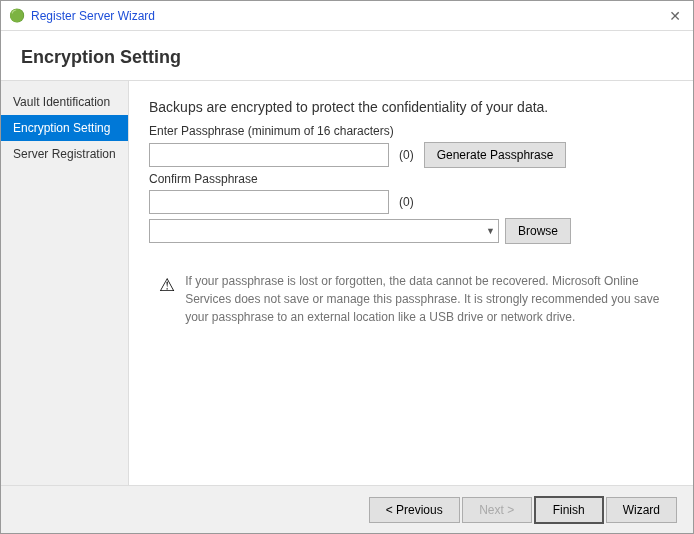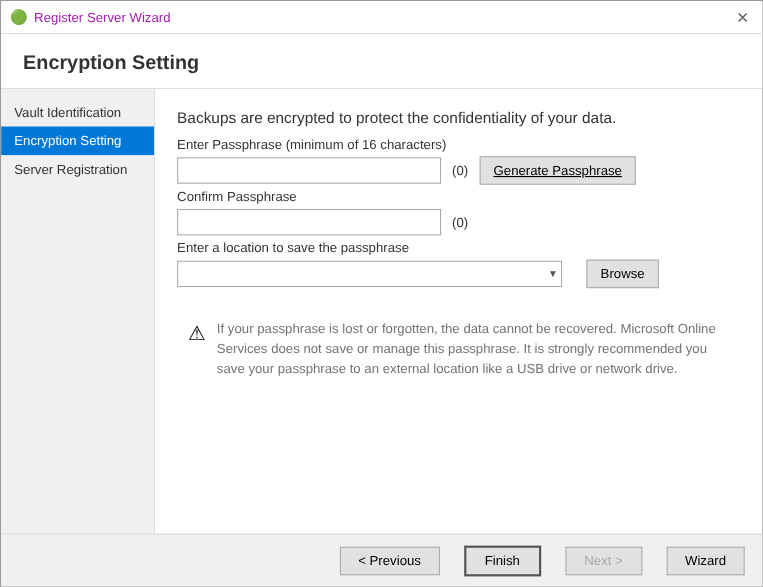--- a/index.html
+++ b/index.html
@@ -34,21 +34,21 @@
       display: flex;
       align-items: center;
       gap: 6px;
     }
     .title-bar-icon {
       width: 16px;
       height: 16px;
     }
     .title-bar-text {
       font-size: 12px;
-      color: #a21caf;
+      color: #1d4ed8;
     }
     .title-bar-close {
       font-size: 14px;
       color: #666;
       cursor: pointer;
       padding: 0 4px;
       line-height: 1;
       background: none;
       border: none;
     }
@@ -61,21 +61,21 @@
       font-size: 18px;
       font-weight: 600;
       color: #333;
     }
     .dialog-body {
       display: flex;
       flex: 1;
       overflow: hidden;
     }
     .sidebar {
-      width: 140px;
+      width: 128px;
       background: #f0f0f0;
       border-right: 1px solid #ddd;
       padding: 8px 0;
     }
     .sidebar-item {
       padding: 6px 12px;
       font-size: 12px;
       color: #333;
       cursor: pointer;
     }
@@ -122,26 +122,25 @@
       font-size: 12px;
       color: #333;
     }
     .btn-generate {
       padding: 4px 12px;
       background: #e1e1e1;
       border: 1px solid #adadad;
       font-size: 12px;
       cursor: pointer;
       height: 26px;
-      text-decoration: underline;
     }
     .location-row {
       display: flex;
       align-items: center;
-      gap: 22px;
+      gap: 6px;
       margin-top: 4px;
     }
     .location-select {
       width: 350px;
       height: 24px;
       border: 1px solid #aaa;
       background: #fff;
       padding: 2px 4px;
       font-size: 12px;
       outline: none;
@@ -190,21 +189,21 @@
       color: #737373;
       line-height: 1.5;
     }
     .dialog-footer {
       background: #f0f0f0;
       border-top: 1px solid #ddd;
       padding: 8px 16px;
       display: flex;
       justify-content: flex-end;
       align-items: center;
-      gap: 22px;
+      gap: 2px;
       height: 48px;
     }
     .btn-footer {
       padding: 5px 16px;
       font-size: 12px;
       cursor: pointer;
       border: 1px solid #adadad;
       background: #e1e1e1;
       min-width: 70px;
     }
@@ -256,37 +255,36 @@
 
       <div class="form-group">
         <label class="form-label">Confirm Passphrase</label>
         <div class="input-row">
           <input type="password" class="text-input" style="">
           <span class="char-count">(0)</span>
         </div>
       </div>
 
       <div class="form-group">
-        <label class="form-label">Enter a location to save the passphrase</label>
         <div class="location-row">
           <div class="select-wrapper">
             <select class="location-select">
               <option value=""></option>
             </select>
           </div>
           <button class="btn-browse">Browse</button>
         </div>
       </div>
 
       <div class="warning-box">
         <span class="warning-icon">⚠</span>
         <p class="warning-text">If your passphrase is lost or forgotten, the data cannot be recovered. Microsoft Online Services does not save or manage this passphrase. It is strongly recommended you save your passphrase to an external location like a USB drive or network drive.</p>
       </div>
     </div>
   </div>
 
   <div class="dialog-footer">
     <button class="btn-footer">&lt; Previous</button>
+    <button class="btn-footer" disabled="">Next &gt;</button>
     <button class="btn-footer primary">Finish</button>
-    <button class="btn-footer" disabled="">Next &gt;</button>
     <button class="btn-footer">Wizard</button>
   </div>
 </div>
 
 </body></html>

